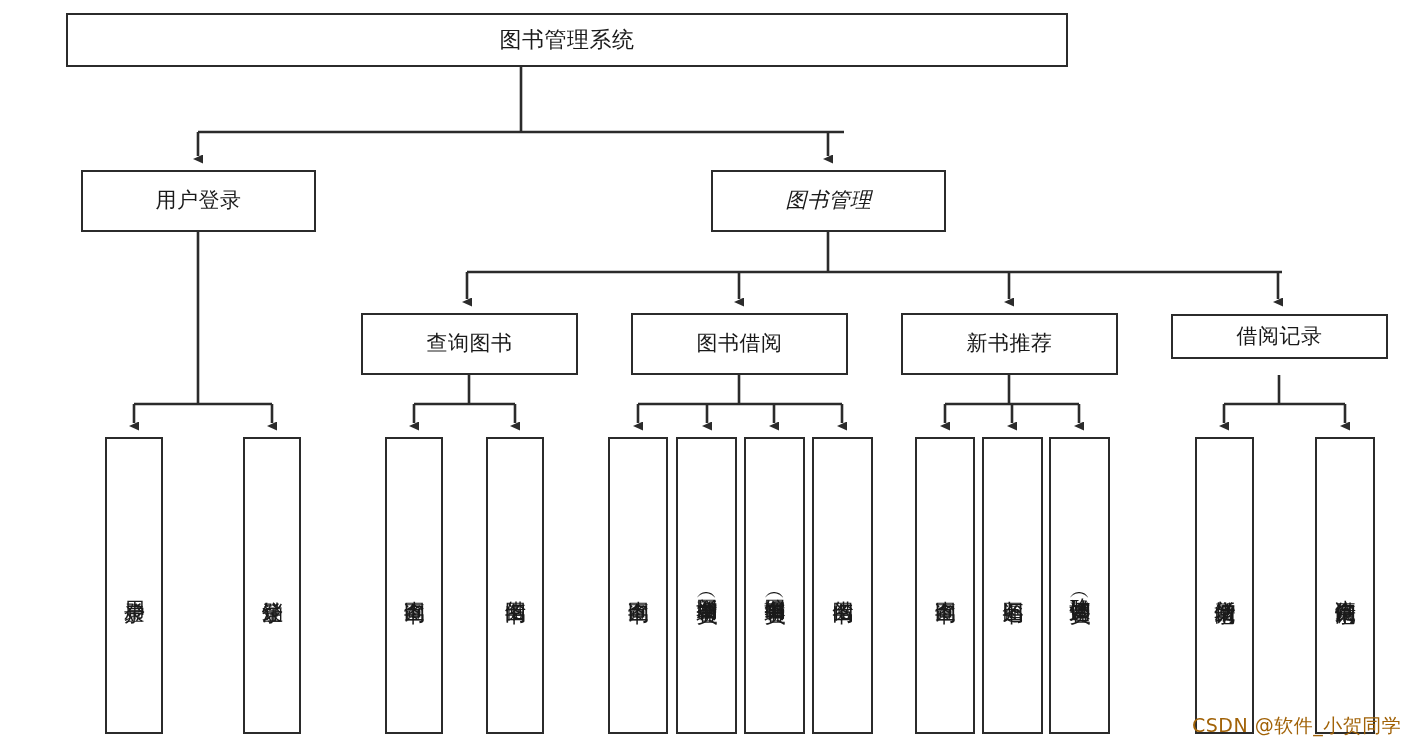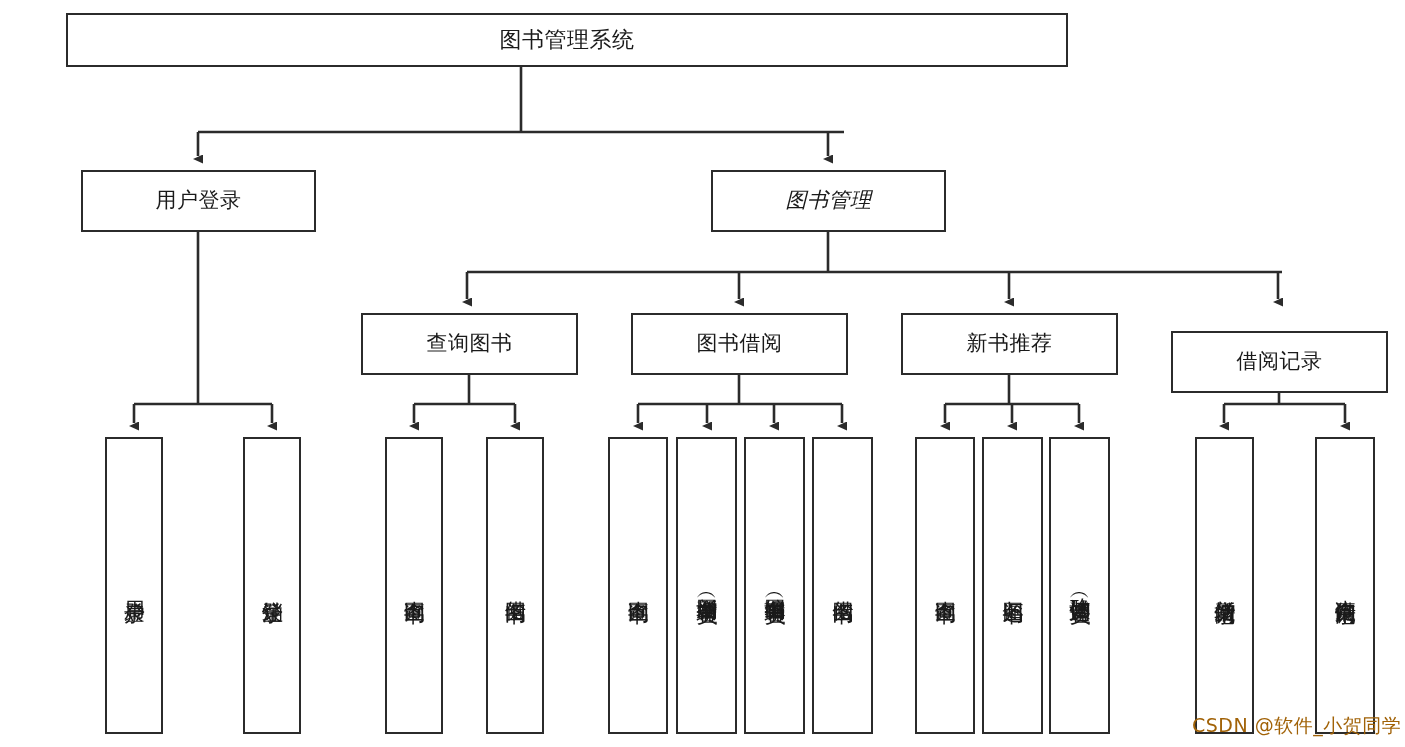--- a/index.html
+++ b/index.html
@@ -145,21 +145,21 @@
 
   <div class="node horiz" style="left: 361px; top: 313px; width: 217px; height: 62px;">
     <span>查询图书</span>
   </div>
   <div class="node horiz" style="left: 631px; top: 313px; width: 217px; height: 62px;">
     <span>图书借阅</span>
   </div>
   <div class="node horiz" style="left: 901px; top: 313px; width: 217px; height: 62px;">
     <span>新书推荐</span>
   </div>
-  <div class="node horiz" style="left: 1171px; top: 331px; width: 217px; height: 62px;">
+  <div class="node horiz" style="left: 1171px; top: 314px; width: 217px; height: 45px;">
     <span>借阅记录</span>
   </div>
 
   <div class="node vert center" style="left: 105px; top: 437px; width: 58px; height: 297px;">
     <span class="vlabel">用户登录</span>
   </div>
   <div class="node vert center" style="left: 243px; top: 437px; width: 58px; height: 297px;">
     <span class="vlabel">注销登录</span>
   </div>
   <div class="node vert center" style="left: 385px; top: 437px; width: 58px; height: 297px;">

